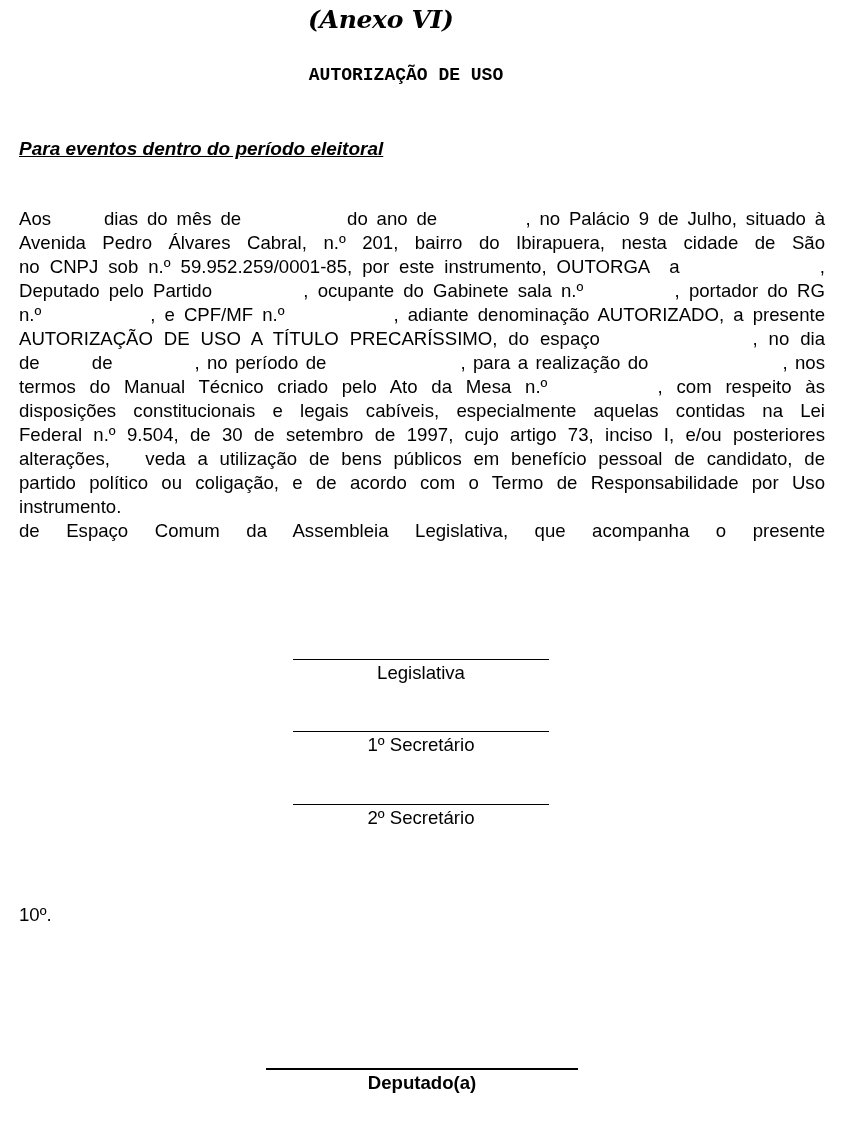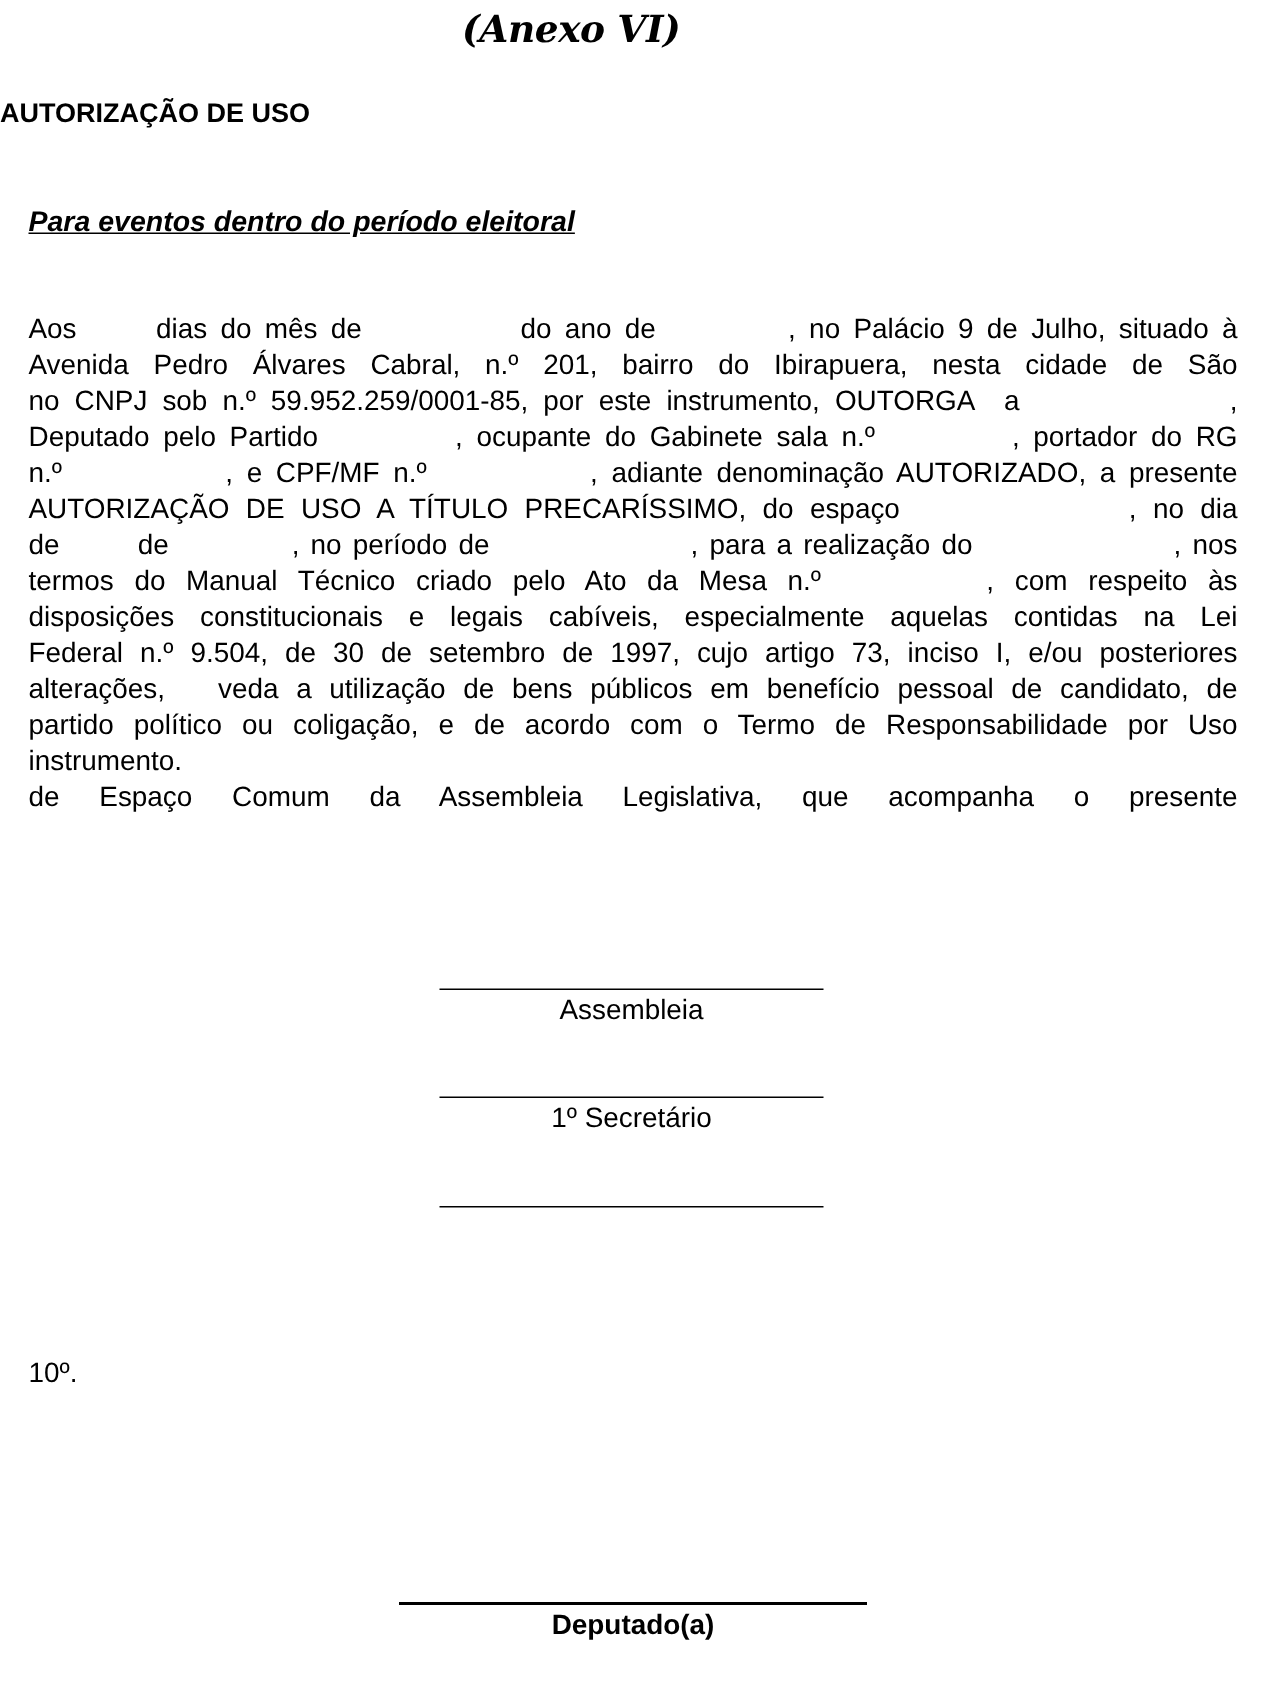--- a/index.html
+++ b/index.html
@@ -6,22 +6,22 @@
     body {
       width: 855px; height: 1130px; position: relative; overflow: hidden;
       font-family: "Liberation Sans", sans-serif; color: #000;
     }
     .annex {
       position: absolute; left: 298px; top: 4px;
       font-family: "DejaVu Serif", serif; font-style: italic; font-weight: bold;
       font-size: 25px; line-height: 32px; letter-spacing: -0.3px; margin-left: 10px;
     }
     .doc-title {
-      position: absolute; left: 0; width: 812px; top: 64px; 
-      font-weight: bold; font-size: 18px; line-height: 22px;
+      position: absolute; left: 0; width: 812px; top: 64px; text-align: center;
+      font-weight: bold; font-size: 18px; line-height: 22px; font-family: Liberation Mono, monospace;
     }
     .section-title {
       position: absolute; left: 19px; top: 137px;
       font-weight: bold; font-style: italic; text-decoration: underline;
       font-size: 19px; line-height: 24px;
     }
     .para { position: absolute; left: 19px; width: 806px; font-size: 18.6px; }
     .line {
       display: block; height: 24px; line-height: 24px; white-space: nowrap;
       text-align: justify; text-align-last: justify;
@@ -61,28 +61,29 @@
   <span class="line">disposições constitucionais e legais cabíveis, especialmente aquelas contidas na Lei</span>
   <span class="line">Federal n.º 9.504, de 30 de setembro de 1997, cujo artigo 73, inciso I, e/ou posteriores</span>
   <span class="line">alterações, &nbsp;&nbsp;veda a utilização de bens públicos em benefício pessoal de candidato, de</span>
   <span class="line">partido político ou coligação, e de acordo com o Termo de Responsabilidade por Uso</span>
   <span class="line last">instrumento.</span>
   <span class="line">de Espaço Comum da Assembleia Legislativa, que acompanha o presente</span>
 </div>
 
 <div class="sig" id="sig-presidente">
   <span class="rule"></span>
-  <span class="label">Assembleia</span>
+  <span class="label">Legislativa</span>
 </div>
 <div class="sig" id="sig-sec1">
   <span class="rule"></span>
   <span class="label">1º Secretário</span>
 </div>
 <div class="sig" id="sig-sec2">
   <span class="rule"></span>
+  <span class="label">2º Secretário</span>
 </div>
 
 <div class="para" id="p2">
   <span class="line last">10º.</span>
 </div>
 
 <div class="sig" id="sig-deputado">
   <span class="rule"></span>
   <span class="label">Deputado(a)</span>
 </div>

